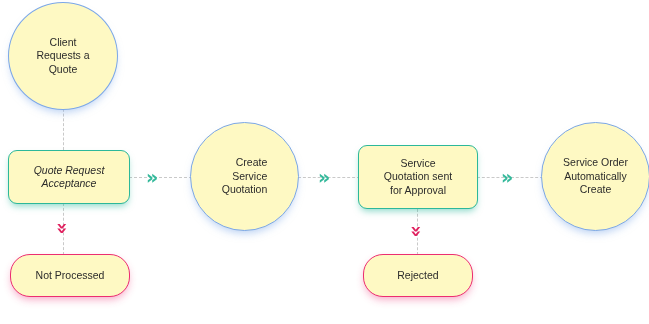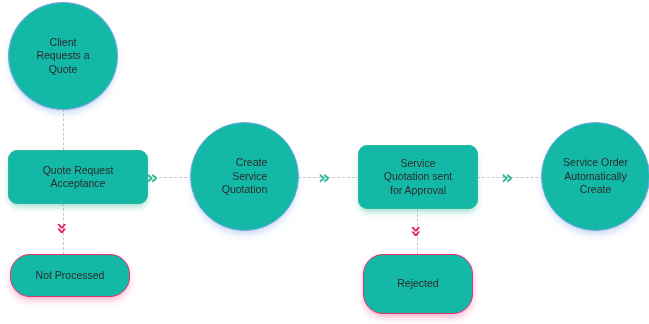--- a/index.html
+++ b/index.html
@@ -57,21 +57,21 @@
   }
 
   
   .node {
     position: absolute;
     box-sizing: border-box;
     display: flex;
     align-items: center;
     justify-content: center;
     text-align: center;
-    background: #14b8a6;
+    background: #fef9c3;
     color: #2b2b2b;
     font-size: 10.5px;
     line-height: 13.5px;
   }
   .node .label {
     display: block;
     padding: 0 4px;
     white-space: pre-line;
   }
 
@@ -122,42 +122,42 @@
   <div class="chev chev-down" style="left:57px; top:218px;">»</div>
 
   <div class="chev chev-down" style="left:411px; top:221px;">»</div>
 
   <div class="node node-circle" style="left:8px; top:2px; width:110px; height:108px;">
     <span class="label">Client
 Requests a
 Quote</span>
   </div>
 
-  <div class="node node-green" style="left:8px; top:150px; width:140px; height:54px;">
+  <div class="node node-green" style="left:8px; top:150px; width:122px; height:54px;font-style:italic;">
     <span class="label">Quote Request
 Acceptance</span>
   </div>
 
   <div class="node node-pink" style="left:10px; top:254px; width:120px; height:43px;">
     <span class="label">Not Processed</span>
   </div>
 
   <div class="node node-circle" style="left:190px; top:122px; width:109px; height:109px;text-align:right;">
     <span class="label">Create
 Service
 Quotation</span>
   </div>
 
   <div class="node node-green" style="left:358px; top:145px; width:120px; height:64px;">
     <span class="label">Service
 Quotation sent
 for Approval</span>
   </div>
 
-  <div class="node node-pink" style="left:363px; top:254px; width:110px; height:60px;">
+  <div class="node node-pink" style="left:363px; top:254px; width:110px; height:43px;">
     <span class="label">Rejected</span>
   </div>
 
   <div class="node node-circle" style="left:541px; top:122px; width:109px; height:109px;">
     <span class="label">Service Order
 Automatically
 Create</span>
   </div>
 
 </div>

